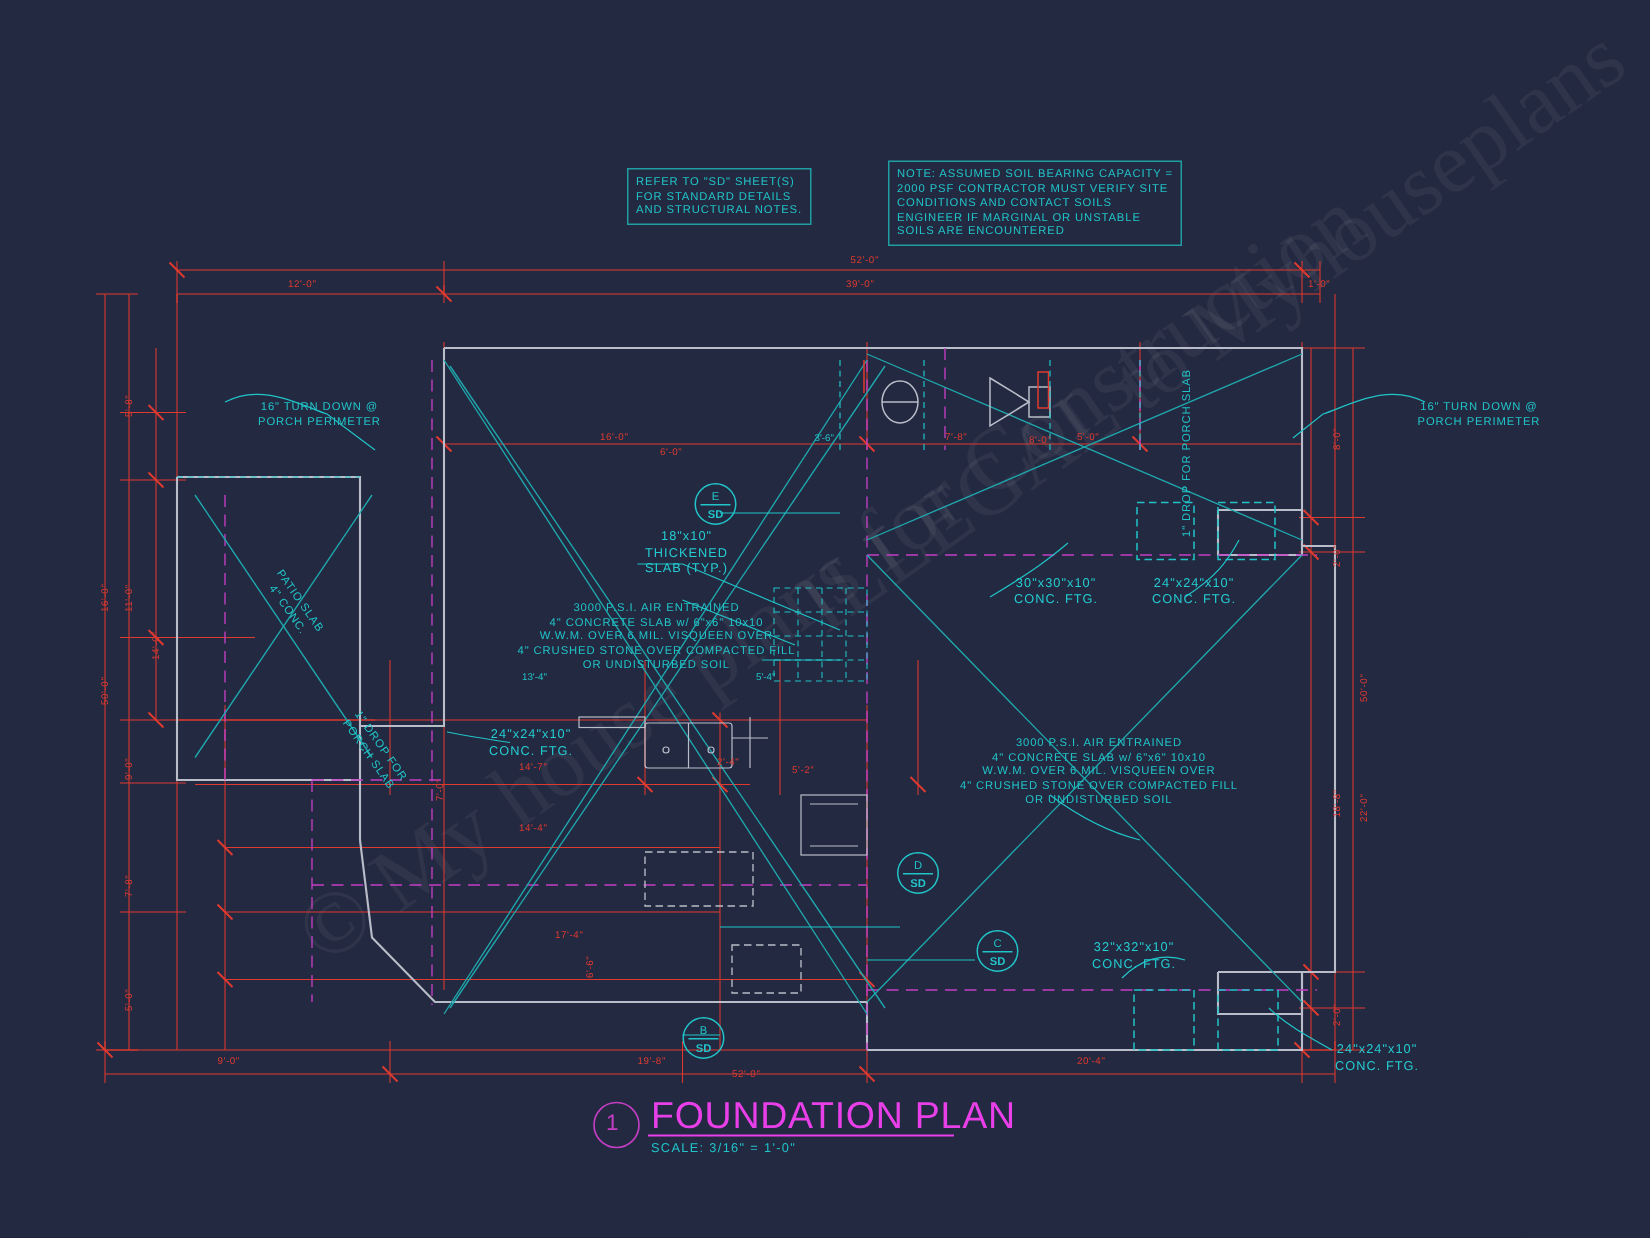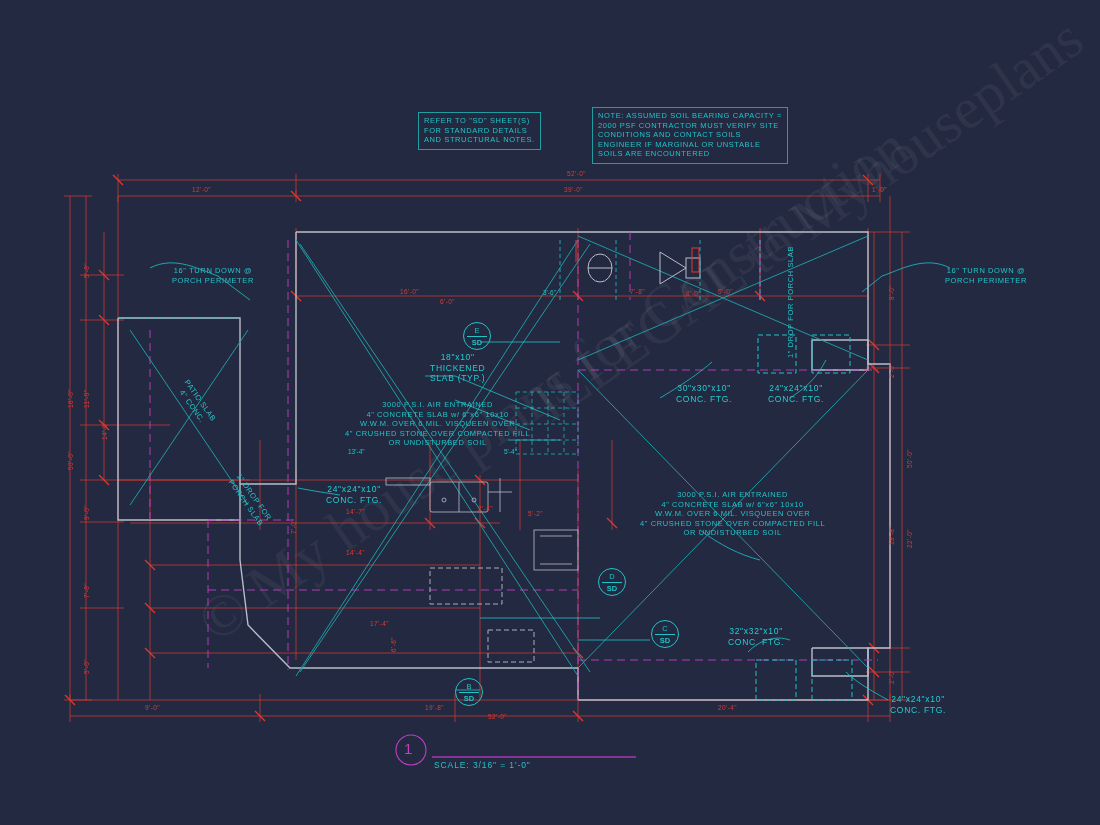--- a/index.html
+++ b/index.html
@@ -347,15 +347,16 @@
   <div class="abs rd" style="left:290px;top:534px;transform:rotate(-90deg);transform-origin:0 0;">7'-0"</div>
   <div class="abs rd" style="left:346px;top:549px;">14'-4"</div>
   <div class="abs rd" style="left:370px;top:620px;">17'-4"</div>
   <div class="abs rd" style="left:390px;top:652px;transform:rotate(-90deg);transform-origin:0 0;">6'-6"</div>
   <div class="abs rd" style="left:686px;top:290px;">8'-0"</div>
   <div class="abs rd" style="left:528px;top:510px;">5'-2"</div>
   <div class="abs rd" style="left:478px;top:505px;">2'-4"</div>
   <div class="abs rd" style="left:440px;top:298px;">6'-0"</div>
 
   <div class="abs" style="left:404px;top:740px;color:#c43ec4;font-size:15px;">1</div>
+  <div class="abs title" style="left:434px;top:730px;">FOUNDATION PLAN</div>
   <div class="abs scale" style="left:434px;top:760px;">SCALE: 3/16" = 1'-0"</div>
 
 </div>
 
 </body></html>

